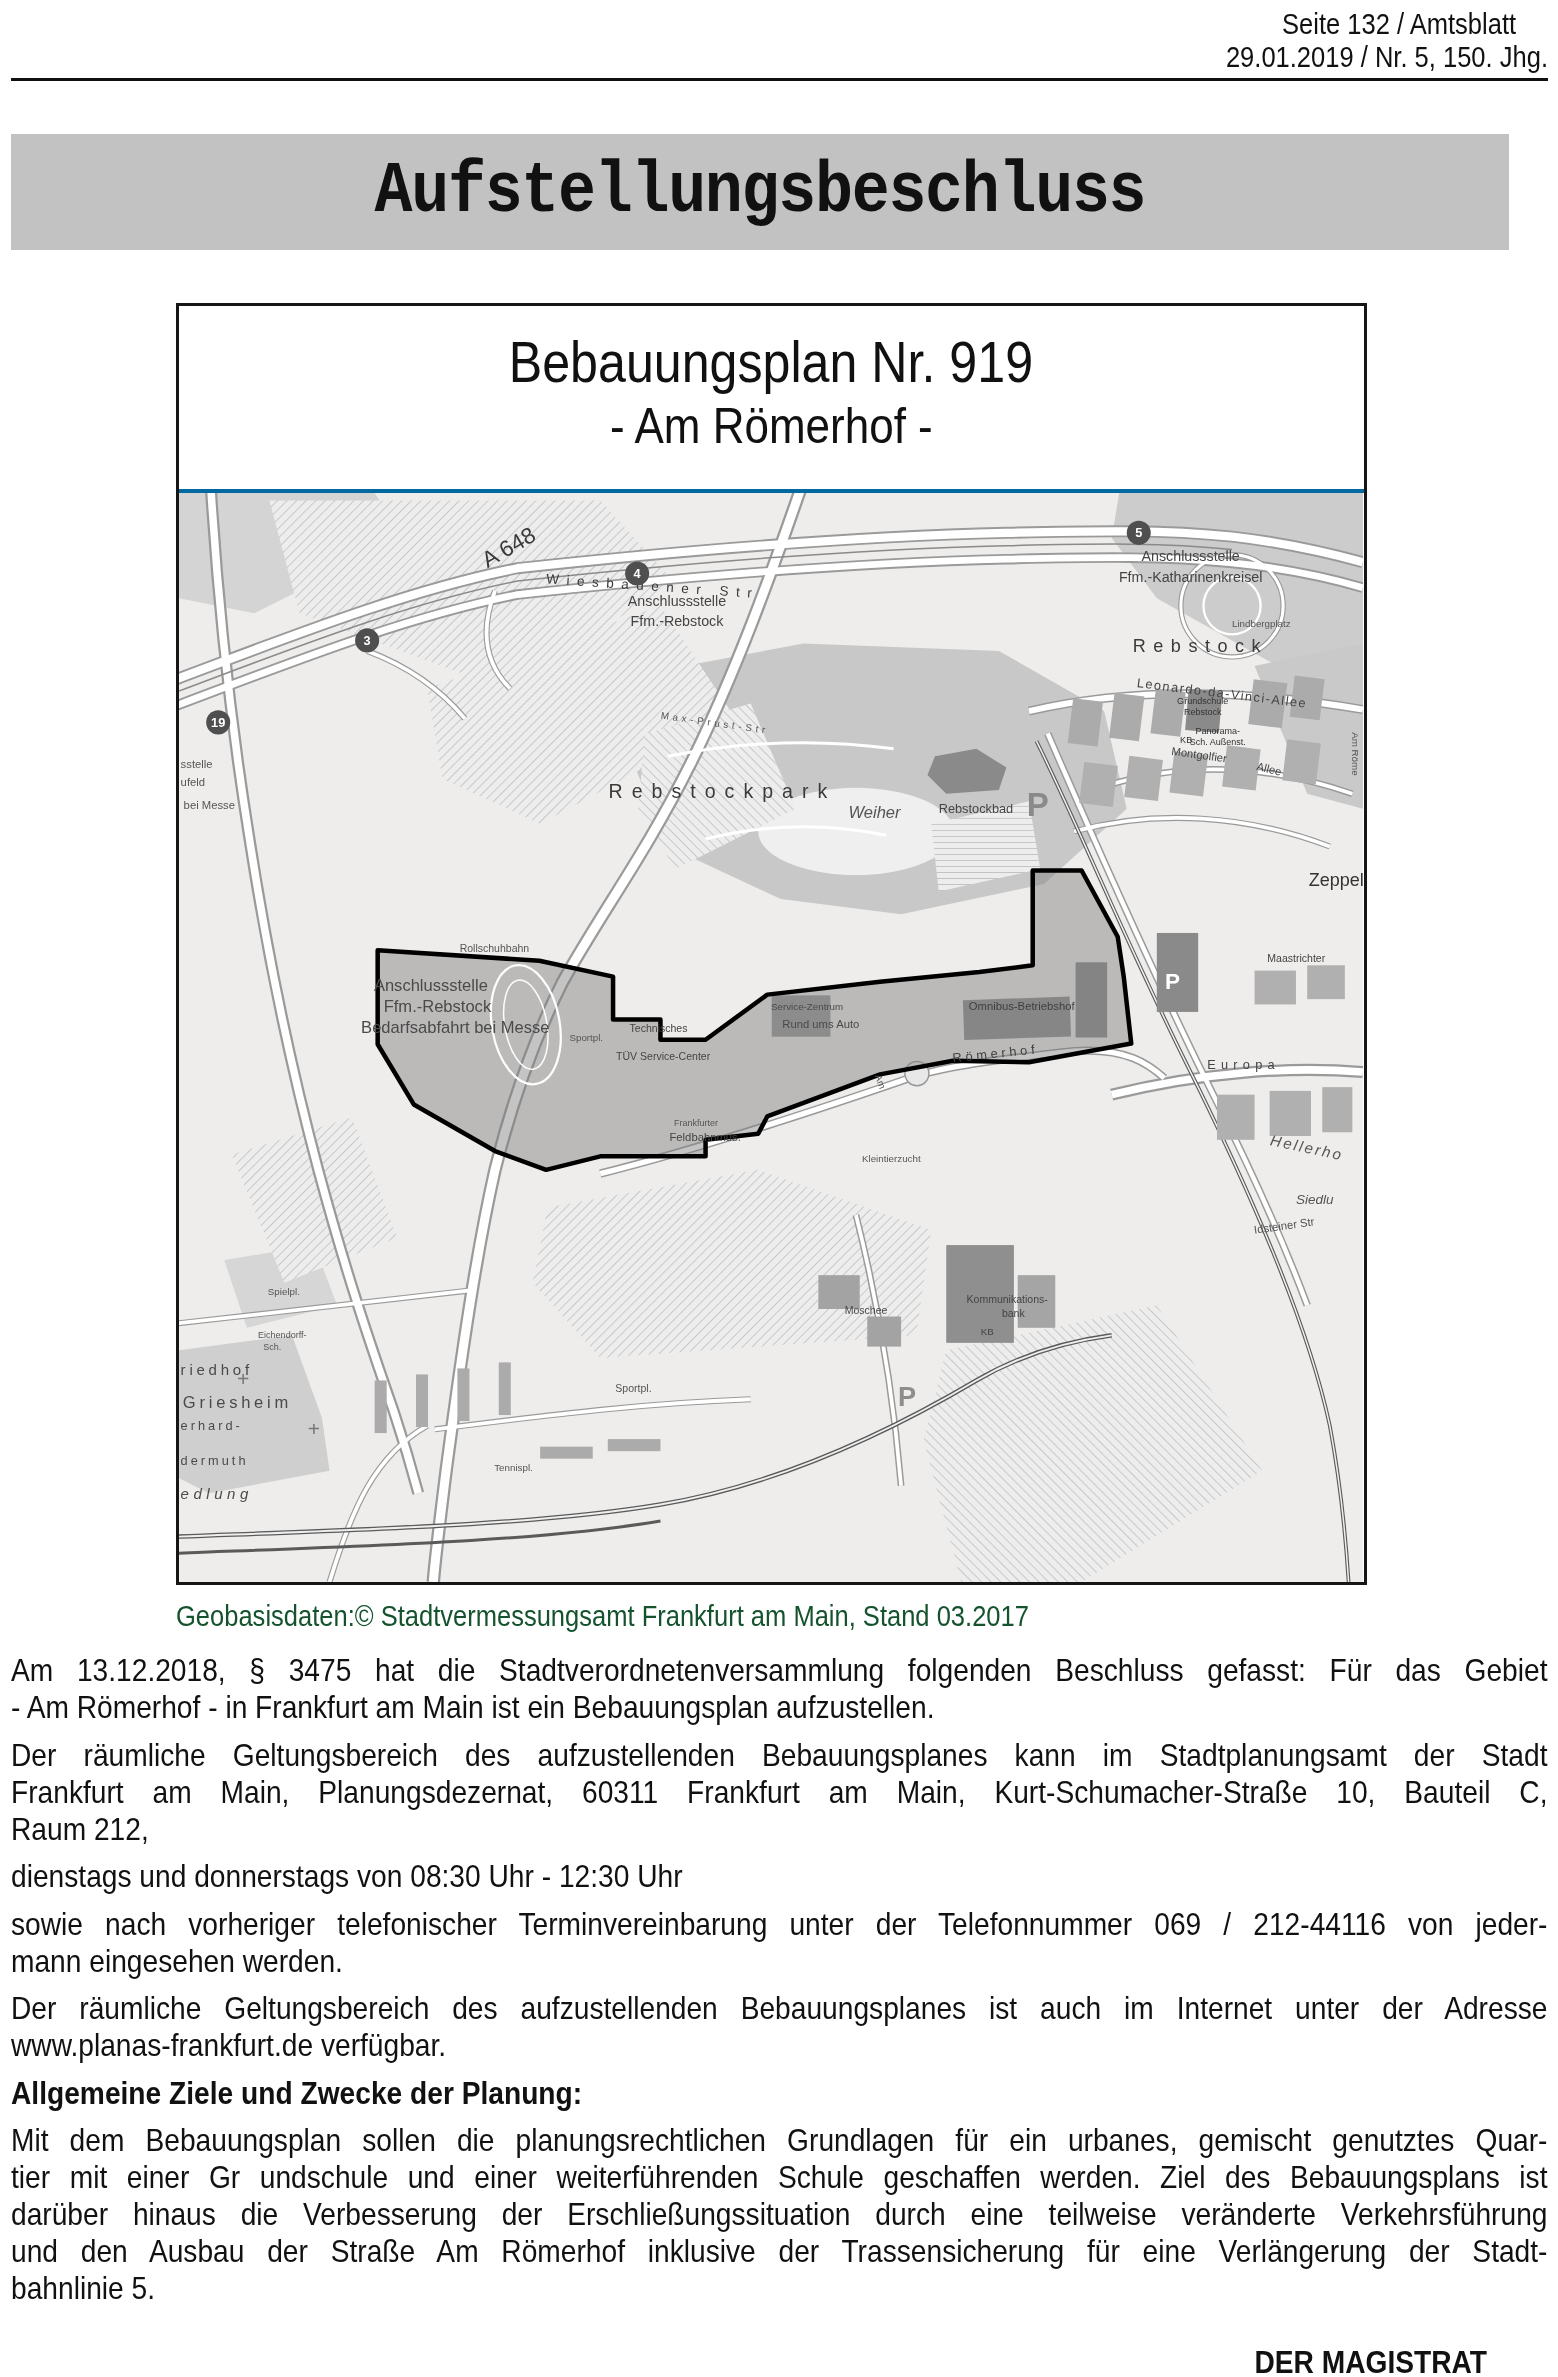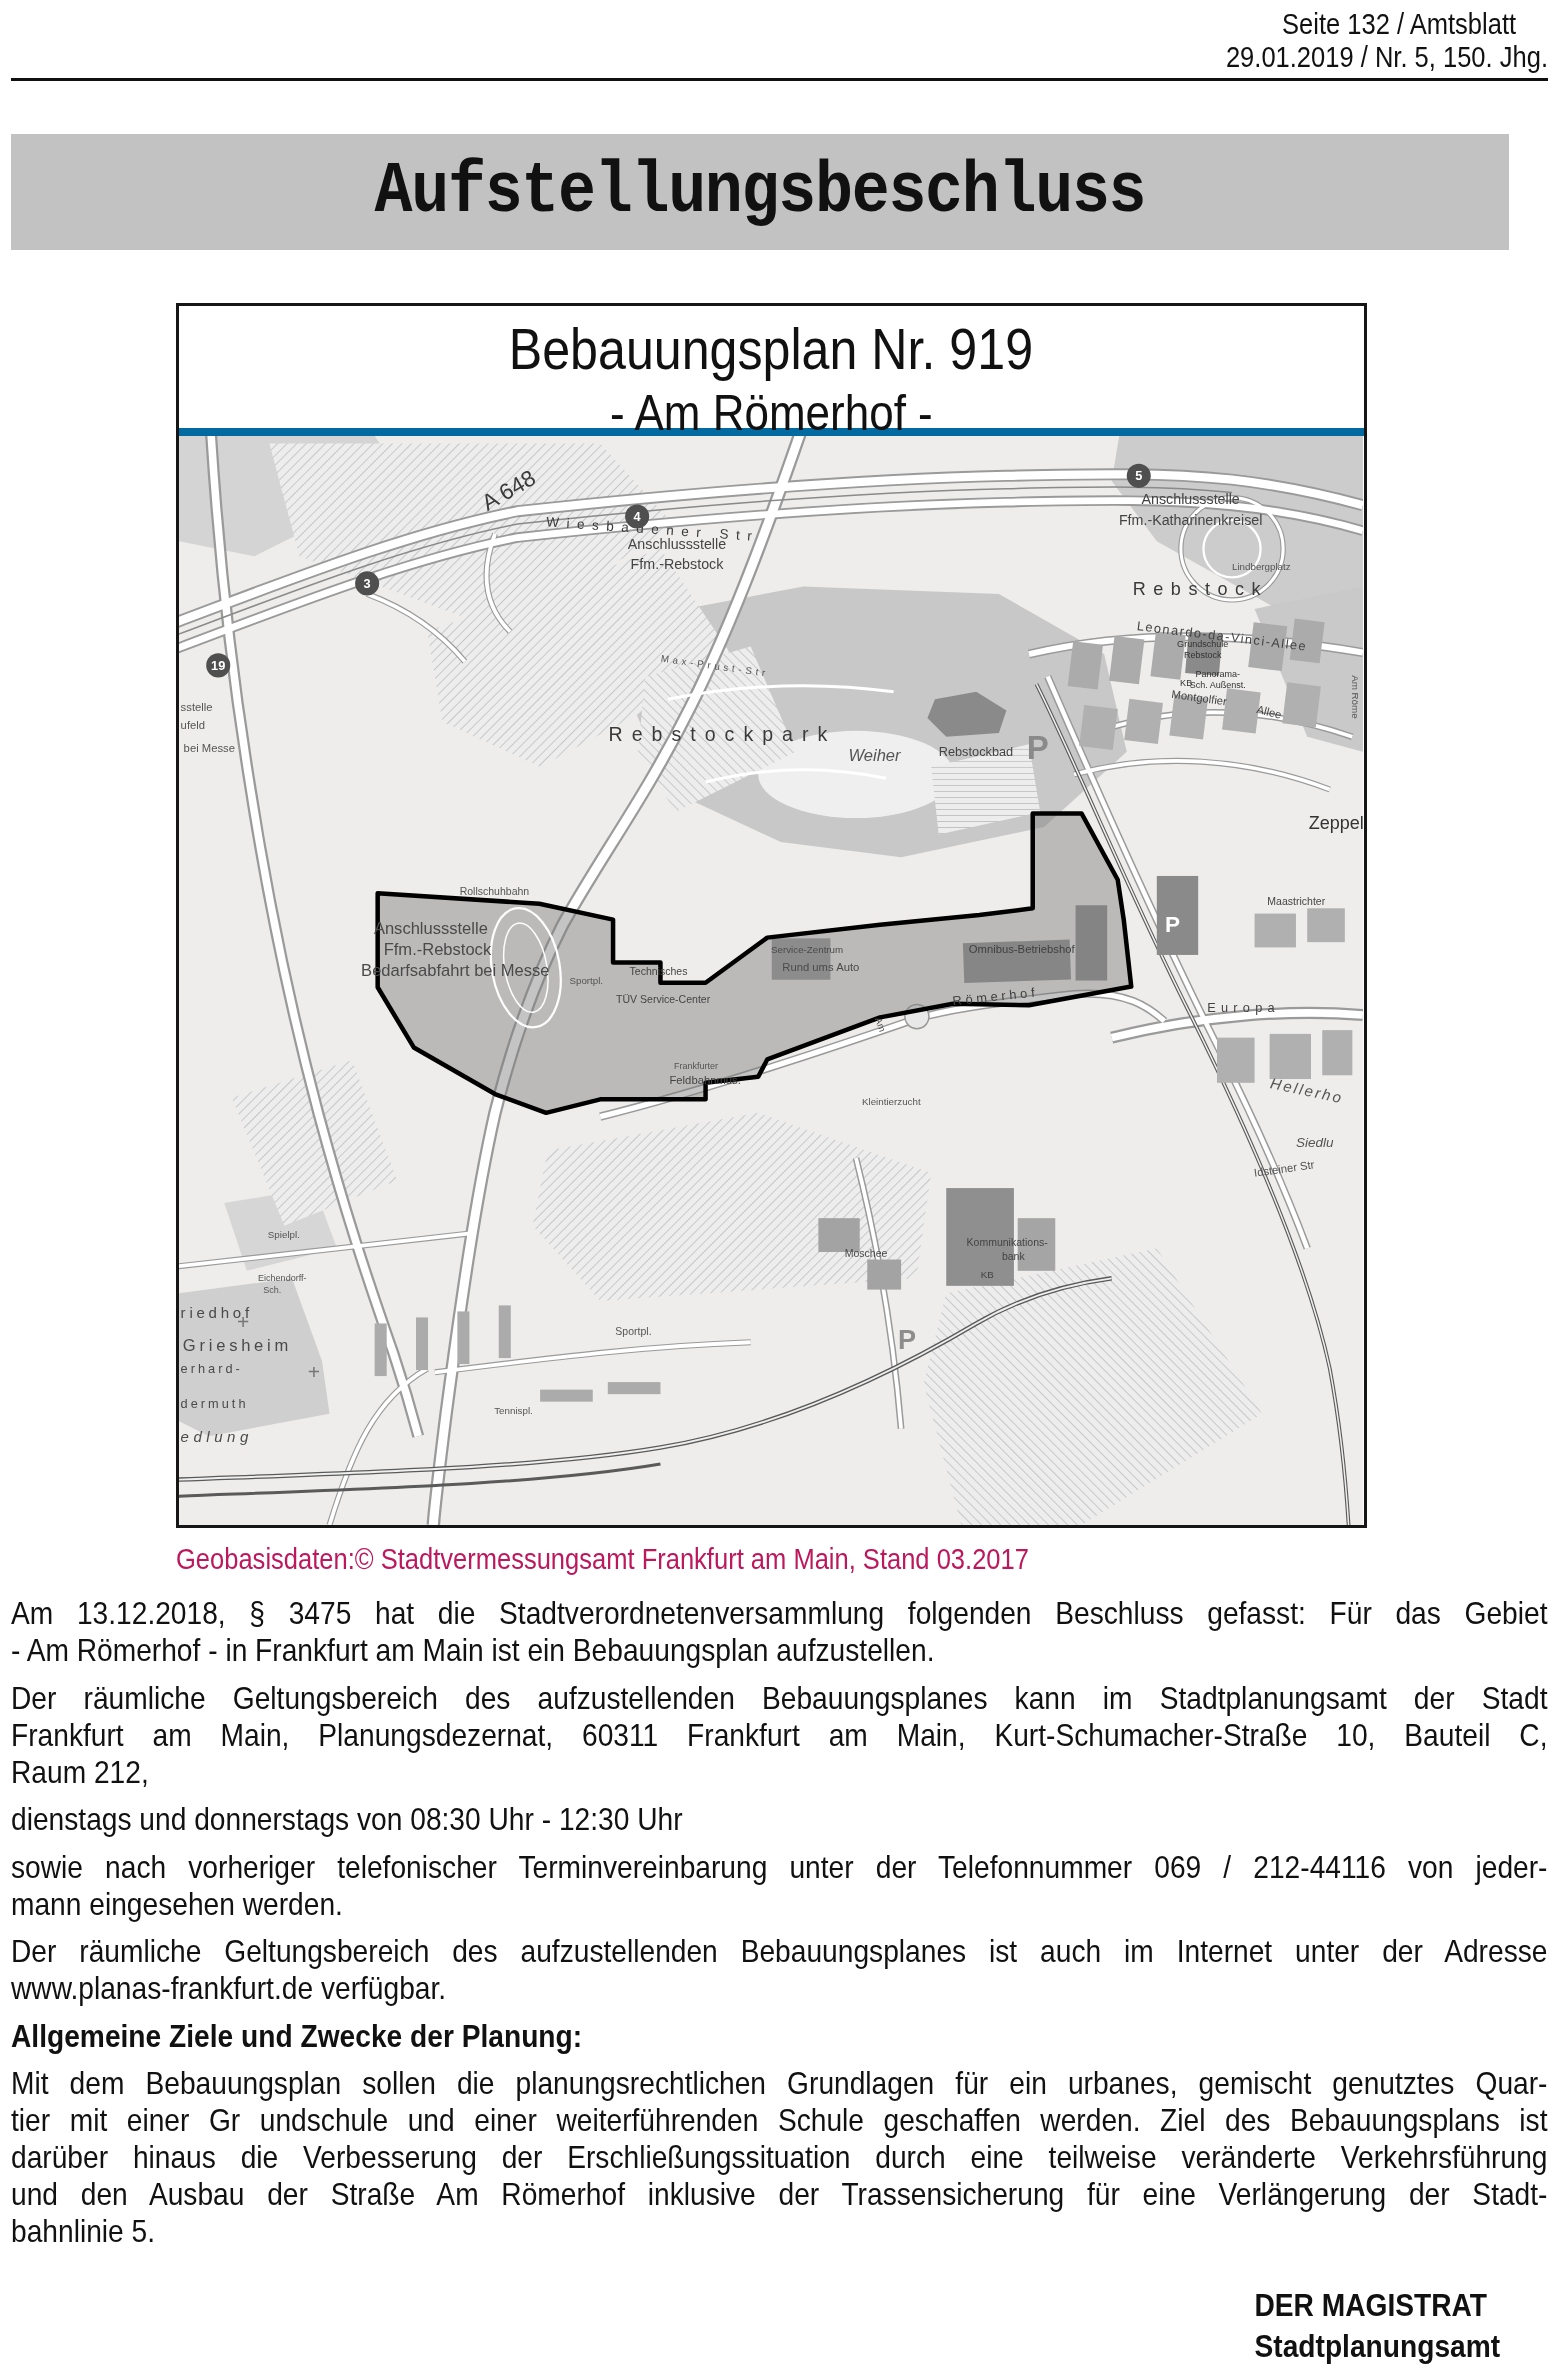--- a/index.html
+++ b/index.html
@@ -16,26 +16,26 @@
   .cx-c { display:inline-block; transform:scaleX(.88); transform-origin:50% 50%; white-space:nowrap; }
 
   .hdr { display:flex; justify-content:space-between; align-items:flex-end;
          font-size:29px; line-height:33px; border-bottom:3px solid #101010; padding-bottom:4.5px;flex-direction:column; }
 
   .banner { margin:53px 39px 0 0; height:116px; background:#c2c2c2;
             display:flex; align-items:center; justify-content:center;font-family:Liberation Mono, monospace; }
   .banner h1 { font-size:72px; font-weight:bold; letter-spacing:-1.5px; }
 
   .map-frame { margin:53px 0 0 165px; width:1191px; border:3.8px solid #161616; background:#fff; }
-  .map-title { height:130px; border-bottom:8px solid #0369a1; text-align:center; padding-top:9px; }
+  .map-title { height:187px; border-bottom:4px solid #0369a1; text-align:center; padding-top:22px; }
   .map-title .t1 { font-size:57px; line-height:69px; }
   .map-title .t2 { font-size:50px; line-height:59px; }
   .map-body { display:block; }
 
-  .caption { margin:15px 0 0 165px; font-size:29px; color:#be185d; }
+  .caption { margin:15px 0 0 165px; font-size:29px; color:#14532d; }
 
   .bodywrap { margin-top:19px; }
   .body-scale { width:1746px; transform:scaleX(.88); transform-origin:0 0;
                 font-size:32px; line-height:37px; }
   .para { margin-top:10.5px; }
   .para:first-child { margin-top:0; }
   .para.head { font-weight:bold; }
   .ln { text-align:justify; text-align-last:justify; }
   .ln.last { text-align:left; text-align-last:left; }
 

